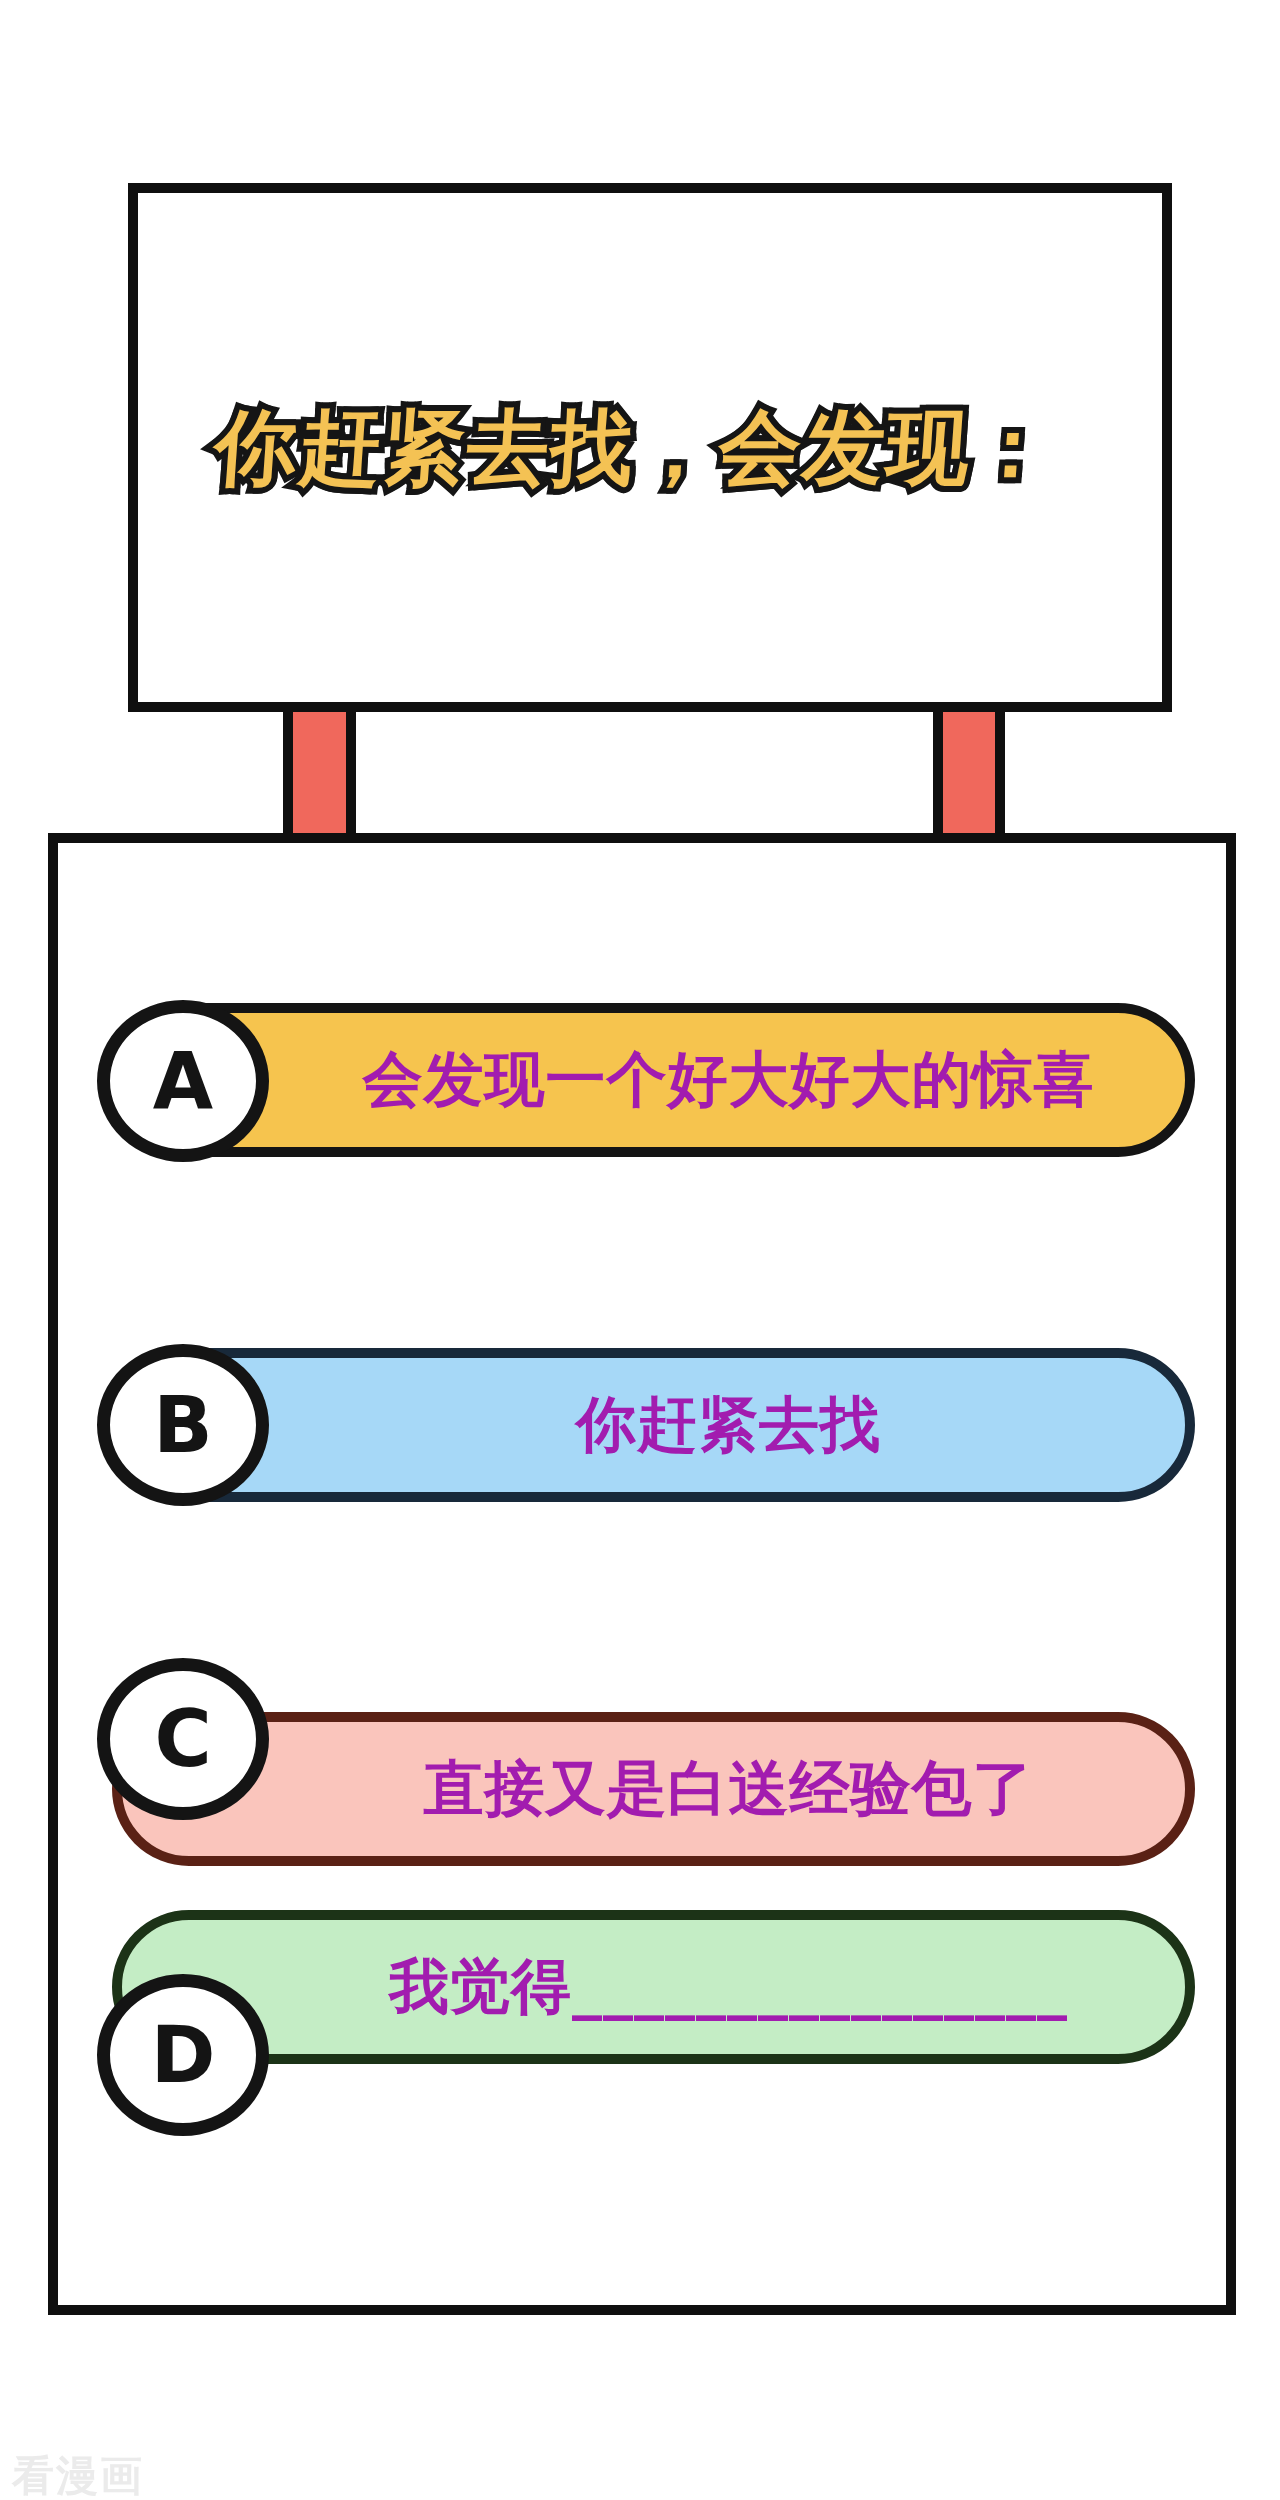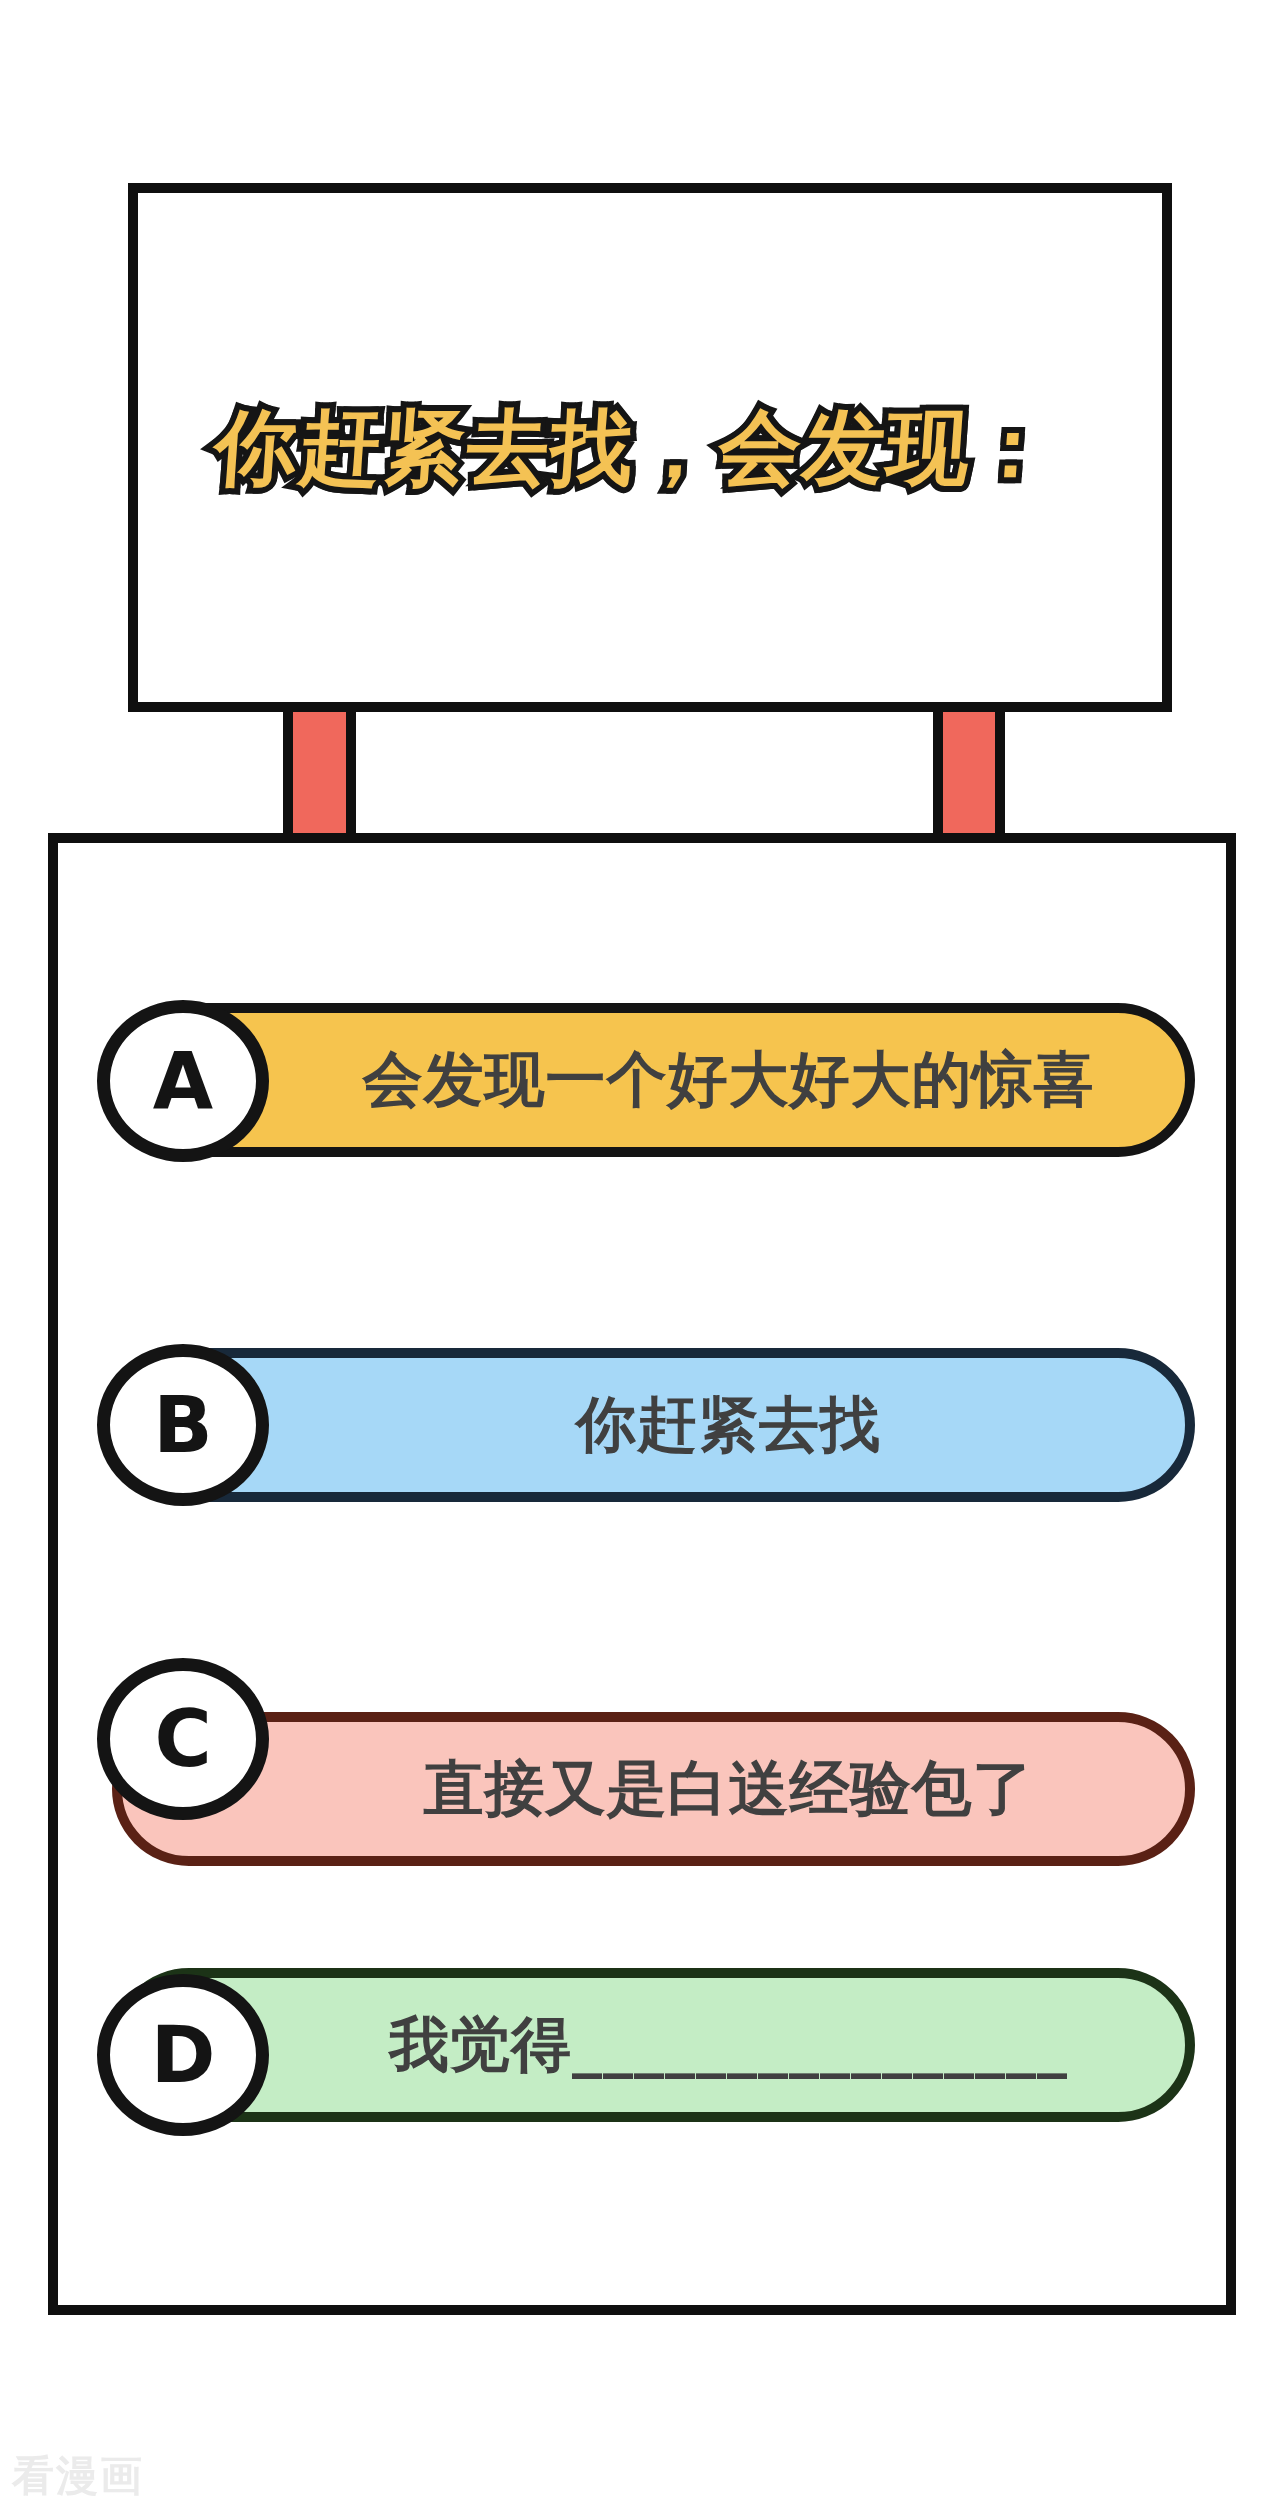--- a/index.html
+++ b/index.html
@@ -91,21 +91,21 @@
     background: var(--fill, #ddd);
     border: 10px solid var(--border, #141414);
     display: flex;
     align-items: center;
     justify-content: center;
     padding-left: 150px;
   }
   .pill-label {
     font-size: 60px;
     font-weight: 600;
-    color: #404040;
+    color: #a21caf;
     white-space: nowrap;
     letter-spacing: 1px;
   }
   .letter-badge {
     position: absolute;
     left: 97px;
     width: 172px;
     height: 162px;
     background: #ffffff;
     border: 13px solid #141414;
@@ -114,21 +114,21 @@
     align-items: center;
     justify-content: center;
     font-size: 78px;
     font-weight: 600;
     color: #141414;
   }
   
   .opt-0 .pill { top: 1003px; } .opt-0 .letter-badge { top: 1000px; }
   .opt-1 .pill { top: 1348px; } .opt-1 .letter-badge { top: 1344px; }
   .opt-2 .pill { top: 1712px; } .opt-2 .letter-badge { top: 1658px; }
-  .opt-3 .pill { top: 1968px; } .opt-3 .letter-badge { top: 1974px; }
+  .opt-3 .pill { top: 1910px; } .opt-3 .letter-badge { top: 1974px; }
 
   
   .watermark {
     position: absolute;
     left: 12px; top: 2448px;
     font-size: 42px;
     font-weight: 600;
     color: var(--wm-color, #ebebeb);
     letter-spacing: 2px;
     z-index: 4;

